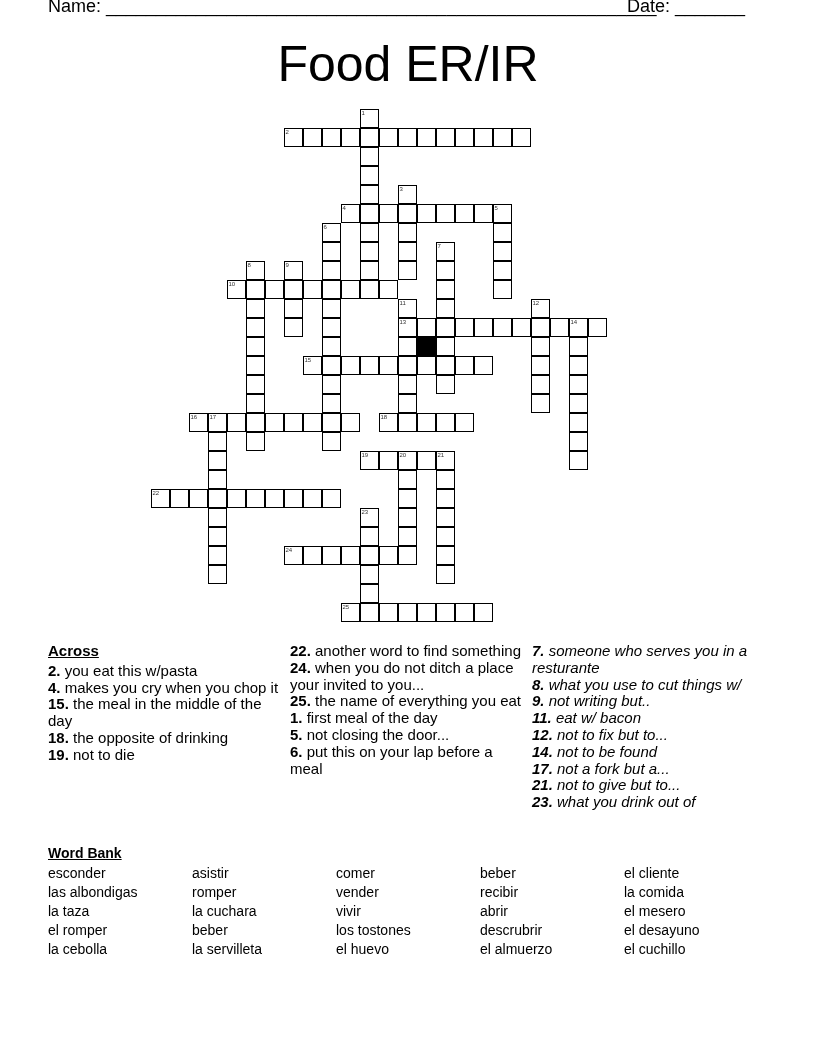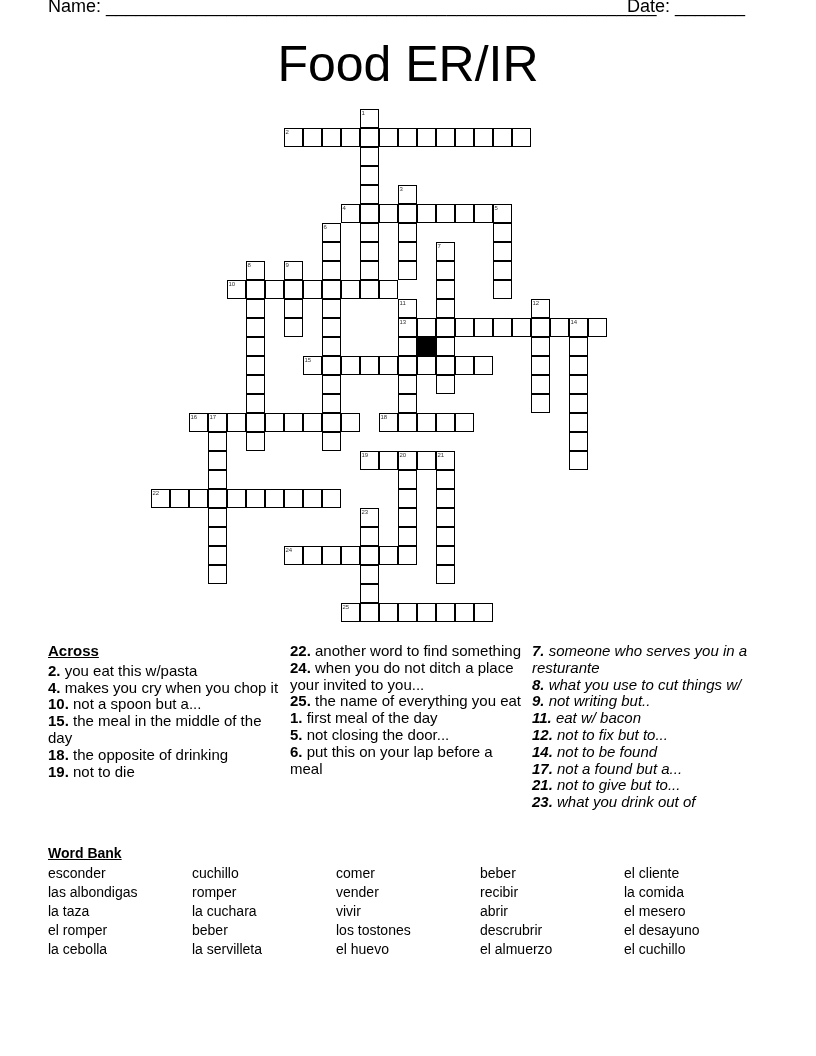--- a/index.html
+++ b/index.html
@@ -258,21 +258,20 @@
     <div class="cell" style="left: 360px; top: 527px;"></div>
     <div class="cell" style="left: 360px; top: 565px;"></div>
     <div class="cell" style="left: 360px; top: 584px;"></div>
     <div class="cell block" style="left: 417px; top: 337px;"></div>
   </div>
 
 <div class="clues col1">
   <span class="clue-head">Across</span>
   <span class="clue"><b>2.</b><span> you eat this w/pasta</span></span>
   <span class="clue"><b>4.</b><span> makes you cry when you chop it</span></span>
-  <span class="clue"><b>10.</b><span> not a spoon but a...</span></span>
   <span class="clue"><b>15.</b><span> the meal in the middle of the day</span></span>
   <span class="clue"><b>18.</b><span> the opposite of drinking</span></span>
   <span class="clue"><b>19.</b><span> not to die</span></span>
 </div>
 
 <div class="clues col2">
   <span class="clue"><b>22.</b><span> another word to find something</span></span>
   <span class="clue"><b>24.</b><span> when you do not ditch a place your invited to you...</span></span>
   <span class="clue"><b>25.</b><span> the name of everything you eat</span></span>
   <span class="clue"><b>1.</b><span> first meal of the day</span></span>
@@ -280,35 +279,35 @@
   <span class="clue"><b>6.</b><span> put this on your lap before a meal</span></span>
 </div>
 
 <div class="clues col3">
   <span class="clue"><b>7.</b><span> someone who serves you in a resturante</span></span>
   <span class="clue"><b>8.</b><span> what you use to cut things w/</span></span>
   <span class="clue"><b>9.</b><span> not writing but..</span></span>
   <span class="clue"><b>11.</b><span> eat w/ bacon</span></span>
   <span class="clue"><b>12.</b><span> not to fix but to...</span></span>
   <span class="clue"><b>14.</b><span> not to be found</span></span>
-  <span class="clue"><b>17.</b><span> not a found but a...</span></span>
+  <span class="clue"><b>17.</b><span> not a fork but a...</span></span>
   <span class="clue"><b>21.</b><span> not to give but to...</span></span>
   <span class="clue"><b>23.</b><span> what you drink out of</span></span>
 </div>
 
 <div class="wb-title">Word Bank</div>
 <div class="wb" style="left:48px">
   <div>esconder</div>
   <div>las albondigas</div>
   <div>la taza</div>
   <div>el romper</div>
   <div>la cebolla</div>
 </div>
 <div class="wb" style="left:192px">
-  <div>cuchillo</div>
+  <div>asistir</div>
   <div>romper</div>
   <div>la cuchara</div>
   <div>beber</div>
   <div>la servilleta</div>
 </div>
 <div class="wb" style="left:336px">
   <div>comer</div>
   <div>vender</div>
   <div>vivir</div>
   <div>los tostones</div>

